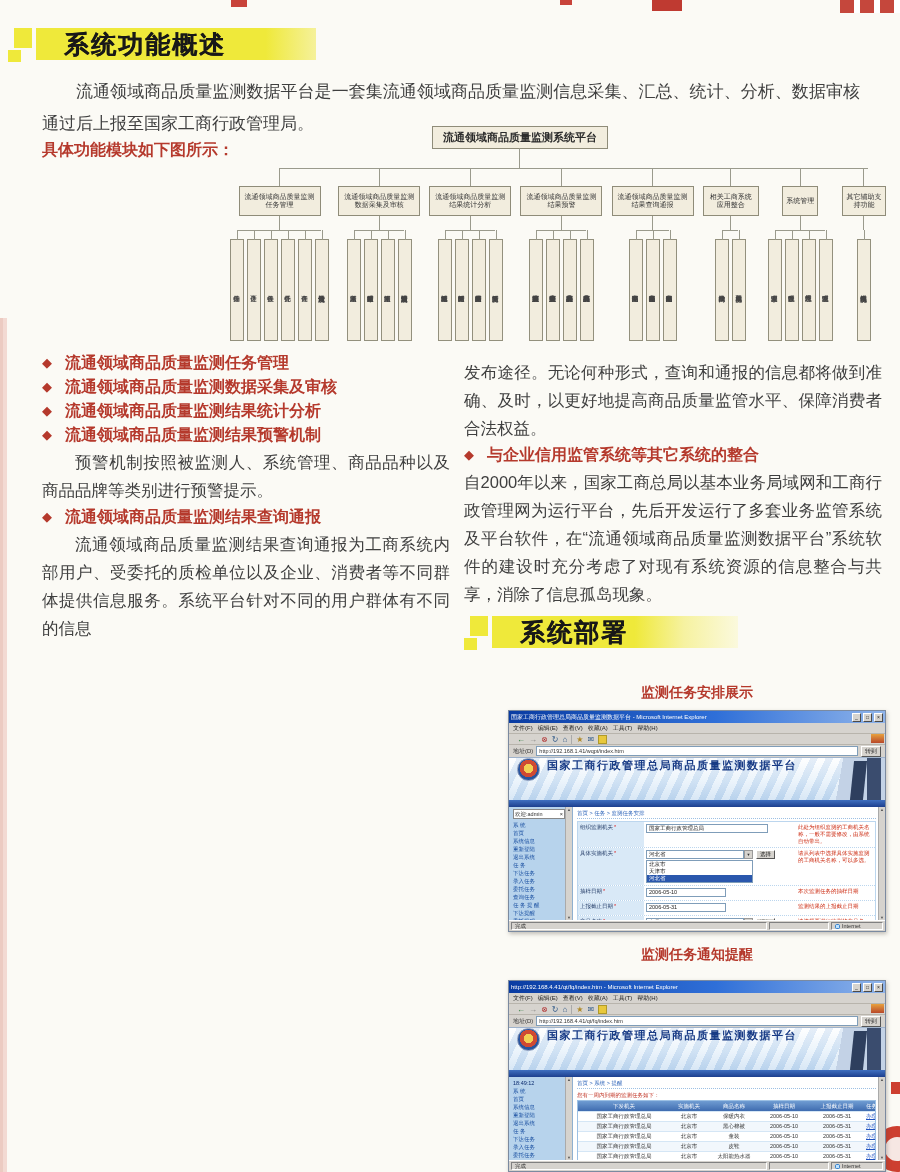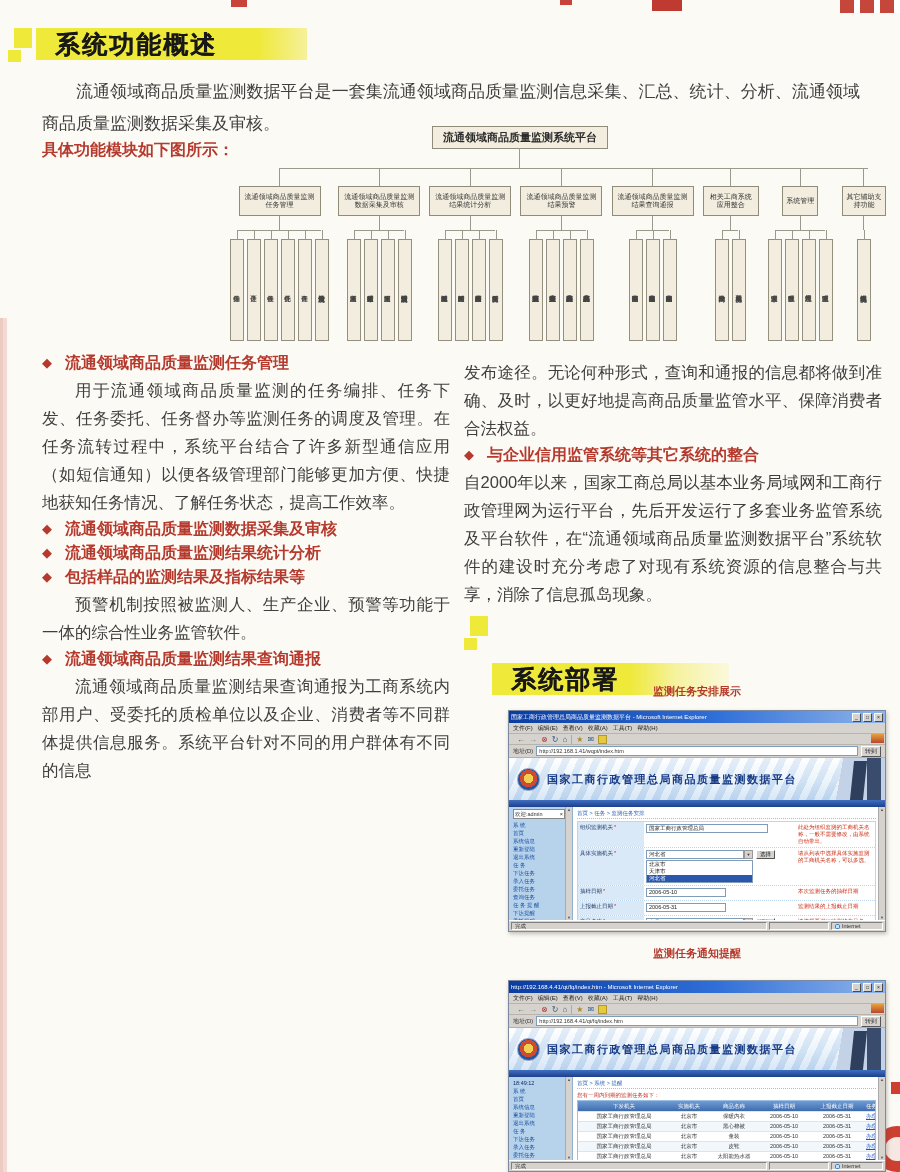--- a/index.html
+++ b/index.html
@@ -18,26 +18,26 @@
       background:repeating-linear-gradient(90deg,#c5473c 0 14px,#fff 14px 20px);}
   .ring{left:874px;top:1126px;width:46px;height:46px;border-radius:50%;
         border:11px solid #cd3f30;background:#f6e7e3;box-sizing:border-box;}
   .dot{left:891px;top:1082px;width:9px;height:12px;background:#cd3f30;}
 
   
   .badge{position:absolute;height:42px;}
   .badge .sqA{position:absolute;left:2px;top:2px;width:18px;height:20px;background:#efe93a;}
   .badge .sqB{position:absolute;left:-4px;top:24px;width:13px;height:12px;background:#efe93a;}
   .badge .band{position:absolute;left:24px;top:2px;height:32px;line-height:32px;
-      padding-left:19px;font-size:25px;font-weight:900;color:#181818;letter-spacing:2px;
+      padding-left:28px;font-size:25px;font-weight:900;color:#181818;letter-spacing:2px;
       text-shadow:.6px 0 0 #181818;white-space:nowrap;}
   .badge1{left:12px;top:26px;}
   .badge1 .band{width:252px;background:linear-gradient(90deg,#efe93a 0 82%,#f5f19a 100%);}
   .badge2{left:468px;top:614px;}
-  .badge2 .band{width:218px;background:linear-gradient(90deg,#efe93a 0 58%,#f6f2a0 78%,#fbf9dd 100%);margin-top:47px;}
+  .badge2 .band{width:218px;background:linear-gradient(90deg,#efe93a 0 58%,#f6f2a0 78%,#fbf9dd 100%);}
 
   
   .intro{position:absolute;left:42px;top:76px;width:818px;font-size:17px;line-height:32px;
          text-align:justify;text-indent:2em;color:#3f3f3f;margin:0;}
   .figcap{position:absolute;left:42px;top:140px;font-size:16px;font-weight:bold;color:#b5392c;}
   .txtcol{position:absolute;font-size:16.5px;line-height:28px;color:#3f3f3f;}
   .colL{left:42px;top:350px;width:408px;}
   .colR{left:464px;top:358px;width:418px;}
   .sec-h{display:flex;align-items:center;gap:13px;height:22px;margin:2px 0 2px;
          font-size:16px;font-weight:bold;color:#b5392c;}
@@ -64,21 +64,21 @@
   .kids{position:relative;display:flex;gap:3px;padding-top:9px;}
   .kids::before{content:'';position:absolute;top:0;left:8px;right:8px;height:1px;background:#9a9a8c;}
   .grprow .col:nth-child(8) .kids::before{display:none;}
   .vkid{position:relative;box-sizing:border-box;width:14px;height:102px;background:#f2edde;
       border:1px solid #93907d;writing-mode:vertical-rl;text-orientation:upright;
       font-size:6.5px;line-height:11px;color:#444;display:flex;align-items:center;justify-content:center;}
   .vkid::before{content:'';position:absolute;top:-10px;left:50%;width:1px;height:10px;background:#9a9a8c;}
 
   
   .shotcap{position:absolute;left:508px;width:378px;text-align:center;
-           font-size:11px;font-weight:bold;color:#b5392c;}
+           font-size:14px;font-weight:bold;color:#b5392c;}
 
   
   .win{position:absolute;left:508px;width:378px;box-sizing:border-box;border:1px solid #7b8aa0;
       background:#d6d3ce;display:flex;flex-direction:column;box-shadow:1px 2px 4px rgba(90,80,70,.35);}
   .shot1{top:710px;height:222px;}
   .shot2{top:980px;height:192px;}
   .tbar{height:12px;flex:none;background:linear-gradient(90deg,#0a3ca2,#2f6fd8 55%,#8fb4ea);
       display:flex;align-items:center;gap:2px;padding:0 2px;}
   .ttxt{flex:1;color:#fff;font-size:6px;white-space:nowrap;overflow:hidden;}
   .wbtn{flex:none;width:9px;height:9px;box-sizing:border-box;background:#d6d3ce;
@@ -89,21 +89,21 @@
       background:linear-gradient(180deg,#e8a13d,#b8482a);}
   .tools{height:13px;flex:none;display:flex;align-items:center;gap:4px;padding:0 4px;
       font-size:8px;color:#39608c;border-bottom:1px solid #b8b4ac;}
   .tools .tsep{width:1px;height:9px;background:#aaa;}
   .tools .ysq{width:7px;height:7px;background:#e8c83c;border:1px solid #b09a2a;}
   .abar{height:12px;flex:none;display:flex;align-items:center;gap:3px;padding:0 4px;font-size:6px;color:#333;}
   .afield{flex:1;height:8px;background:#fff;border:1px solid #7f9db9;font-size:5.5px;
       line-height:8px;padding:0 2px;color:#333;white-space:nowrap;overflow:hidden;}
   .ago{flex:none;font-size:6px;height:9px;line-height:9px;padding:0 3px;background:#d6d3ce;
       border:1px solid;border-color:#fff #555 #555 #fff;}
-  .banner{height:42px;flex:none;position:relative;display:flex;align-items:center;gap:7px;
+  .banner{height:42px;flex:none;position:relative;display:flex;align-items:flex-start;gap:7px;
       padding-left:8px;overflow:hidden;border-top:1px solid #9fb3cc;
       background:linear-gradient(180deg,#fdfeff,#dcebf8 55%,#b9d4ee);}
   .banner::before{content:'';position:absolute;inset:0;
       background:repeating-linear-gradient(115deg,rgba(255,255,255,.45) 0 7px,rgba(185,208,235,.35) 7px 14px);}
   .emblem{position:relative;flex:none;width:21px;height:21px;border-radius:50%;border:1px solid #8899bb;
       background:radial-gradient(circle at 50% 45%,#f2cf53 0 30%,#cf4a33 31% 55%,#28549e 56% 100%);}
   .btitle{position:relative;font-family:"Liberation Serif","DejaVu Serif",serif;font-weight:bold;
       font-size:11px;color:#173a85;letter-spacing:1.5px;white-space:nowrap;}
   .bld{position:absolute;right:0;top:0;width:54px;height:100%;
       background:linear-gradient(100deg,rgba(255,255,255,0) 0 20%,#c3d2e6 20% 100%);}
@@ -183,21 +183,21 @@
   <div class="art m4"></div>
   <div class="art ring"></div>
   <div class="art dot"></div>
 
   <div class="badge badge1">
     <span class="sqA"></span>
     <span class="sqB"></span>
     <div class="band">系统功能概述</div>
   </div>
 
-  <p class="intro">流通领域商品质量监测数据平台是一套集流通领域商品质量监测信息采集、汇总、统计、分析、流通领域商品质量监测数据采集及审核。</p>
+  <p class="intro">流通领域商品质量监测数据平台是一套集流通领域商品质量监测信息采集、汇总、统计、分析、数据审核通过后上报至国家工商行政管理局。</p>
   <div class="figcap">具体功能模块如下图所示：</div>
 
   <div class="chart">
     <div class="rootbox">流通领域商品质量监测系统平台</div>
     <div class="rootstub"></div>
     <div class="busline"></div>
     <div class="grprow">
       <div class="col">
         <div class="cstub1"></div>
         <div class="l2box">流通领域商品质量监测任务管理</div>
@@ -284,40 +284,39 @@
       </div>
     </div>
   </div>
 
   <div class="txtcol colL">
     <div class="sec">
       <div class="sec-h">
         <span class="dia">◆</span>
         <span>流通领域商品质量监测任务管理</span>
       </div>
-      <p class="body indent">用于流通领域商品质量监测的任务编排、任务下发、任务委托、任务督办等监测任务的调度及管理。在任务流转过程中，系统平台结合了许多新型通信应用（如短信通知）以便各级管理部门能够更加方便、快捷地获知任务情况、了解任务状态，提高工作效率。</p>
     </div>
     <div class="sec">
       <div class="sec-h">
         <span class="dia">◆</span>
         <span>流通领域商品质量监测数据采集及审核</span>
       </div>
     </div>
     <div class="sec">
       <div class="sec-h">
         <span class="dia">◆</span>
         <span>流通领域商品质量监测结果统计分析</span>
       </div>
     </div>
     <div class="sec">
       <div class="sec-h">
         <span class="dia">◆</span>
-        <span>包括样品的监测结果及指标结果等</span>
-      </div>
-      <p class="body indent">预警机制按照被监测人、生产企业、预警等功能于一体的综合性业务监管软件。</p>
+        <span>流通领域商品质量监测结果预警机制</span>
+      </div>
+      <p class="body indent">预警机制按照被监测人、系统管理、商品品种以及商品品牌等类别进行预警提示。</p>
     </div>
     <div class="sec">
       <div class="sec-h">
         <span class="dia">◆</span>
         <span>流通领域商品质量监测结果查询通报</span>
       </div>
       <p class="body indent">流通领域商品质量监测结果查询通报为工商系统内部用户、受委托的质检单位以及企业、消费者等不同群体提供信息服务。系统平台针对不同的用户群体有不同的信息</p>
     </div>
   </div>
 

